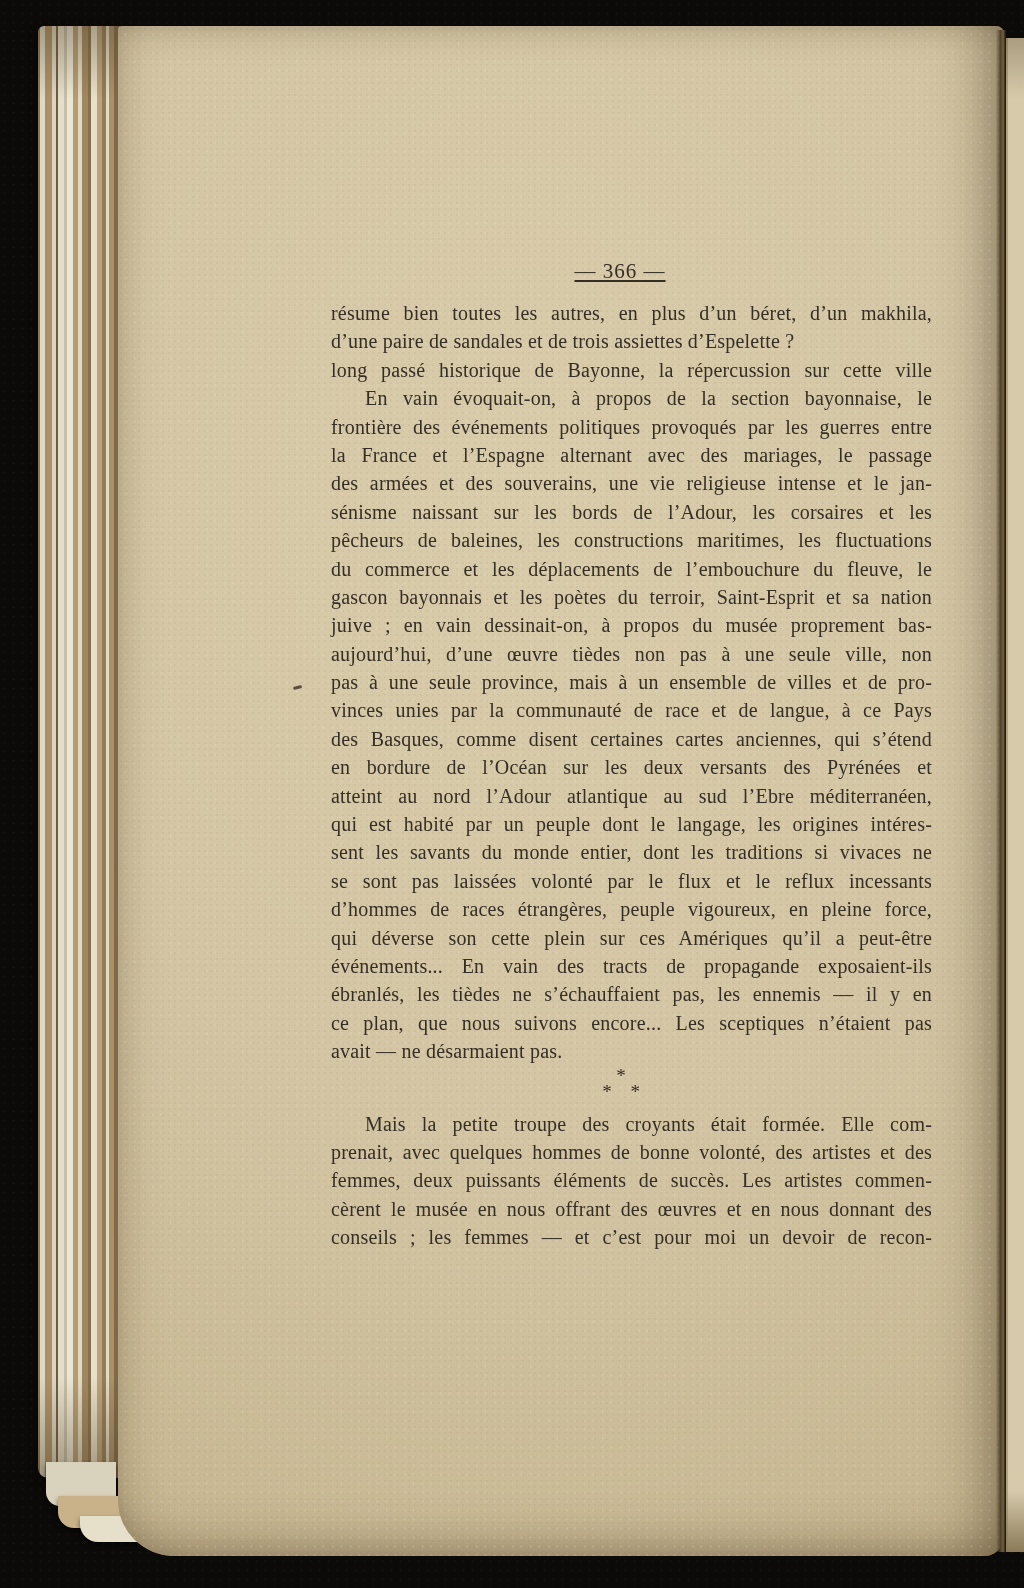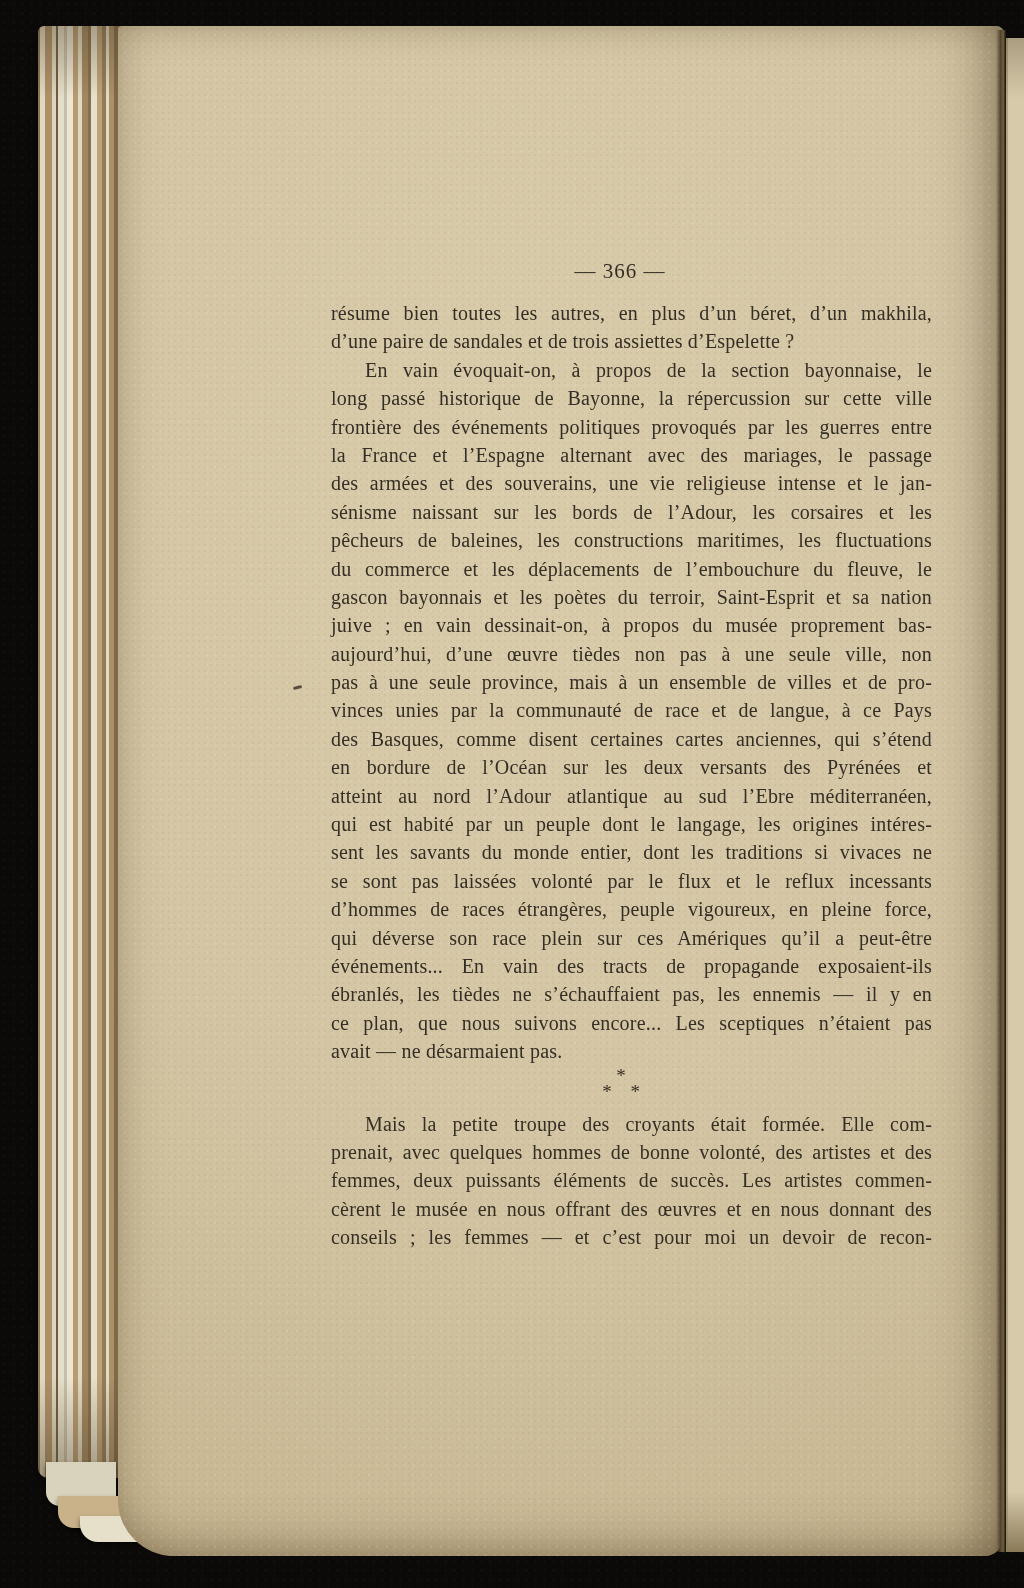--- a/index.html
+++ b/index.html
@@ -60,21 +60,21 @@
     background:
       radial-gradient(rgba(124,103,70,.13) 1px, transparent 1.4px),
       radial-gradient(rgba(255,252,240,.20) 1px, transparent 1.4px);
     background-size:6px 6px,9px 9px;
     background-position:0 0,3px 4px;
     opacity:.55;pointer-events:none;
   }
   .page-number{
     position:absolute;left:192px;top:230px;width:620px;
     text-align:center;font-size:21px;line-height:30px;
-    color:var(--ink);letter-spacing:1px;
+    color:var(--ink);letter-spacing:1px;text-decoration:underline;
   }
   .text-block{
     position:absolute;left:192px;top:273px;width:622px;
     color:var(--ink);font-size:20px;letter-spacing:.2px;
   }
   .paragraph{width:100%;}
   .line{
     height:28.4px;line-height:28.4px;white-space:nowrap;
     text-align:justify;text-align-last:justify;margin-left:21px;
   }
@@ -109,41 +109,41 @@
 
   <div class="page">
     <div class="page-number">— 366 —</div>
 
     <div class="text-block">
       <div class="paragraph">
           <div class="line">résume bien toutes les autres, en plus d’un béret, d’un makhila,</div>
           <div class="line last">d’une paire de sandales et de trois assiettes d’Espelette ?</div>
         </div>
       <div class="paragraph">
+          <div class="line">long passé historique de Bayonne, la répercussion sur cette ville</div>
           <div class="line indent">En vain évoquait-on, à propos de la section bayonnaise, le</div>
-          <div class="line">long passé historique de Bayonne, la répercussion sur cette ville</div>
           <div class="line">frontière des événements politiques provoqués par les guerres entre</div>
           <div class="line">la France et l’Espagne alternant avec des mariages, le passage</div>
           <div class="line">des armées et des souverains, une vie religieuse intense et le jan-</div>
           <div class="line">sénisme naissant sur les bords de l’Adour, les corsaires et les</div>
           <div class="line">pêcheurs de baleines, les constructions maritimes, les fluctuations</div>
           <div class="line">du commerce et les déplacements de l’embouchure du fleuve, le</div>
           <div class="line">gascon bayonnais et les poètes du terroir, Saint-Esprit et sa nation</div>
           <div class="line">juive ; en vain dessinait-on, à propos du musée proprement bas-</div>
           <div class="line">aujourd’hui, d’une œuvre tièdes non pas à une seule ville, non</div>
           <div class="line">pas à une seule province, mais à un ensemble de villes et de pro-</div>
           <div class="line">vinces unies par la communauté de race et de langue, à ce Pays</div>
           <div class="line">des Basques, comme disent certaines cartes anciennes, qui s’étend</div>
           <div class="line">en bordure de l’Océan sur les deux versants des Pyrénées et</div>
           <div class="line">atteint au nord l’Adour atlantique au sud l’Ebre méditerranéen,</div>
           <div class="line">qui est habité par un peuple dont le langage, les origines intéres-</div>
           <div class="line">sent les savants du monde entier, dont les traditions si vivaces ne</div>
           <div class="line">se sont pas laissées volonté par le flux et le reflux incessants</div>
           <div class="line">d’hommes de races étrangères, peuple vigoureux, en pleine force,</div>
-          <div class="line">qui déverse son race plein sur ces Amériques qu’il a peut-être</div>
+          <div class="line">qui déverse son cette plein sur ces Amériques qu’il a peut-être</div>
           <div class="line">événements... En vain des tracts de propagande exposaient-ils</div>
           <div class="line">ébranlés, les tièdes ne s’échauffaient pas, les ennemis — il y en</div>
           <div class="line">ce plan, que nous suivons encore... Les sceptiques n’étaient pas</div>
           <div class="line last">avait — ne désarmaient pas.</div>
         </div>
       <div class="separator">
         <div class="sep-line">*</div>
         <div class="sep-line">* *</div>
       </div>
       <div class="paragraph">

